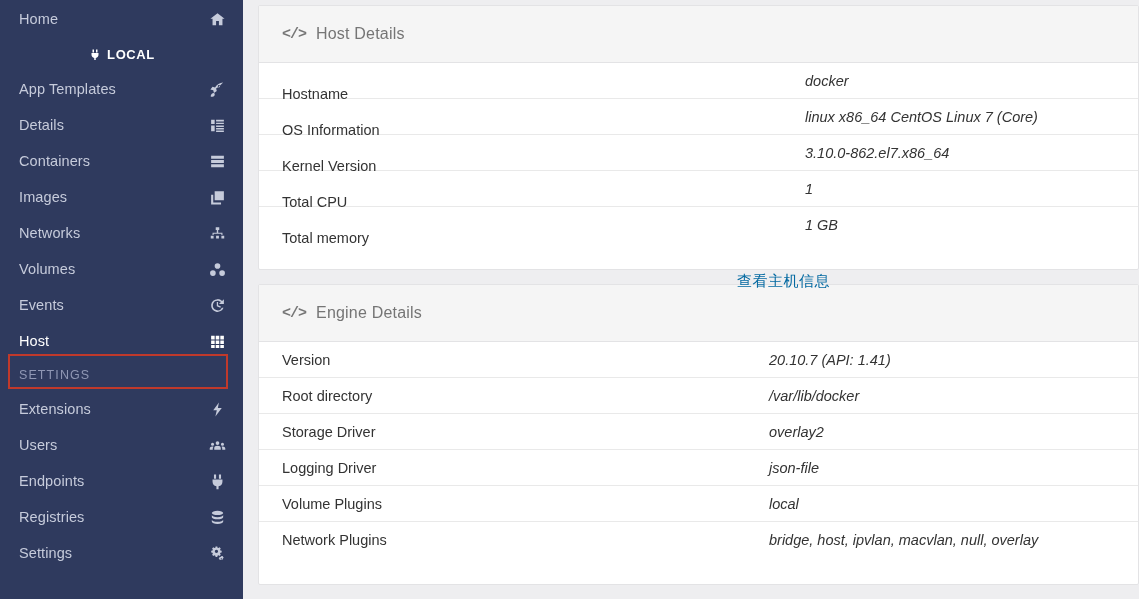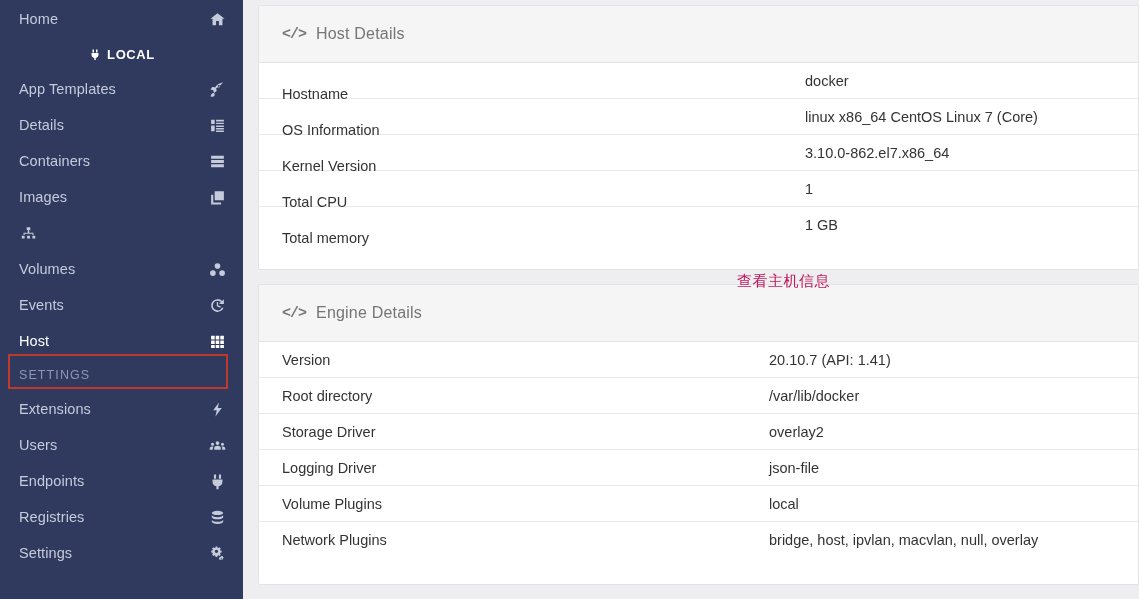--- a/index.html
+++ b/index.html
@@ -139,28 +139,29 @@
     color: #3a3a3a;
   }
   .row .k {
     flex: 0 0 auto;
     width: 487px;
     color: #333333;
   }
   .row .v {
     flex: 1 1 auto;
     color: #333333;
+    font-style: italic;
   }
   .panel.host .row .k { width: 523px; margin-top: 26px; }
 
   .annotation {
     position: absolute;
     left: 494px;
     top: 272px;
-    color: #be185d;
+    color: #0369a1;
     font-size: 15px;
     font-family: "DejaVu Sans", "Liberation Sans", sans-serif;
     letter-spacing: .5px;
     white-space: nowrap;
     z-index: 9;
   }
 </style>
 </head>
 <body>
 
@@ -217,20 +218,21 @@
     <div class="nav-item">
       <span class="label">Images</span>
       <span class="ico">
         <svg viewBox="0 0 24 24">
             <path d="M8 3h13v13H8V3zm-5 5h3v11h11v3H3V8z"></path>
           </svg>
       </span>
     </div>
 
     <div class="nav-item">
+      <span class="label">Networks</span>
       <span class="ico">
         <svg viewBox="0 0 24 24">
             <path d="M9.5 3h5v4h-5V3zM11 7h2v4h6v3h-1.5v-1.5h-11V14H5v-3h6V7zM2.5 15h4v4h-4v-4zm7.5 0h4v4h-4v-4zm7.5 0h4v4h-4v-4z"></path>
           </svg>
       </span>
     </div>
 
     <div class="nav-item">
       <span class="label">Volumes</span>
       <span class="ico">

